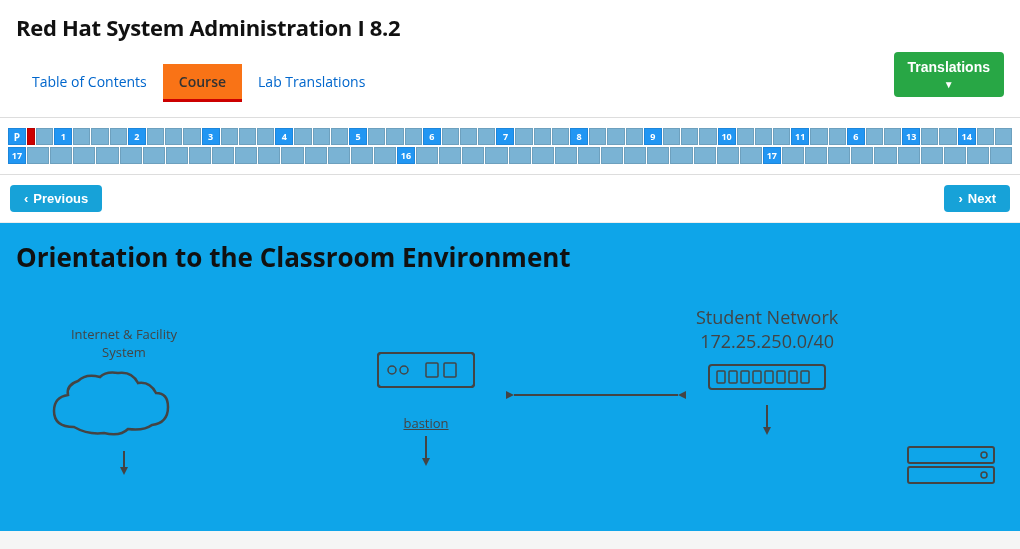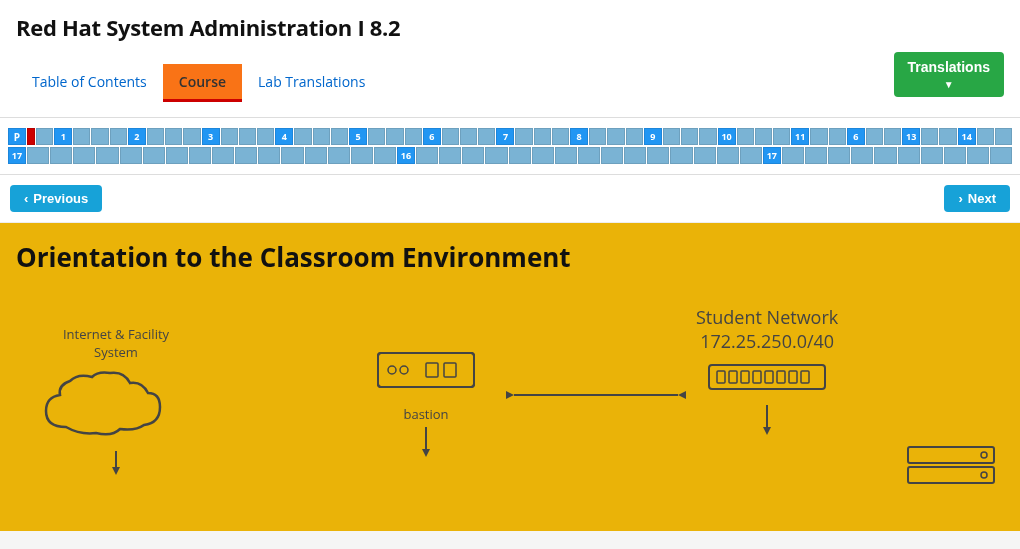--- a/index.html
+++ b/index.html
@@ -97,21 +97,21 @@
       padding: 6px 14px;
       font-size: 13px;
       font-weight: 600;
       cursor: pointer;
       display: flex;
       align-items: center;
       gap: 5px;
     }
 
     .content-area {
-      background: #eab308;
+      background: #0ea5e9;
       padding: 16px 16px;
       min-height: 300px;
     }
 
     .page-heading {
       font-size: 26px;
       font-weight: 700;
       color: #111;
       margin-bottom: 20px;
     }
@@ -120,21 +120,21 @@
       position: relative;
       height: 220px;
       display: flex;
       align-items: flex-start;
       padding-top: 10px;
     }
 
     
     .cloud-container {
       position: absolute;
-      left: 20px;
+      left: 28px;
       top: 30px;
       text-align: center;
     }
 
     .cloud-label {
       font-size: 13px;
       color: #444;
       text-align: center;
       margin-bottom: 6px;
     }
@@ -148,21 +148,22 @@
     .bastion-container {
       position: absolute;
       left: 360px;
       top: 50px;
       text-align: center;
     }
 
     .bastion-label {
       font-size: 13px;
       color: #444;
-      margin-top: 6px;
+      margin-top: 15px;
+      text-decoration: underline;
     }
 
     
     .switch-container {
       position: absolute;
       left: 680px;
       top: 10px;
       text-align: center;
     }
 

